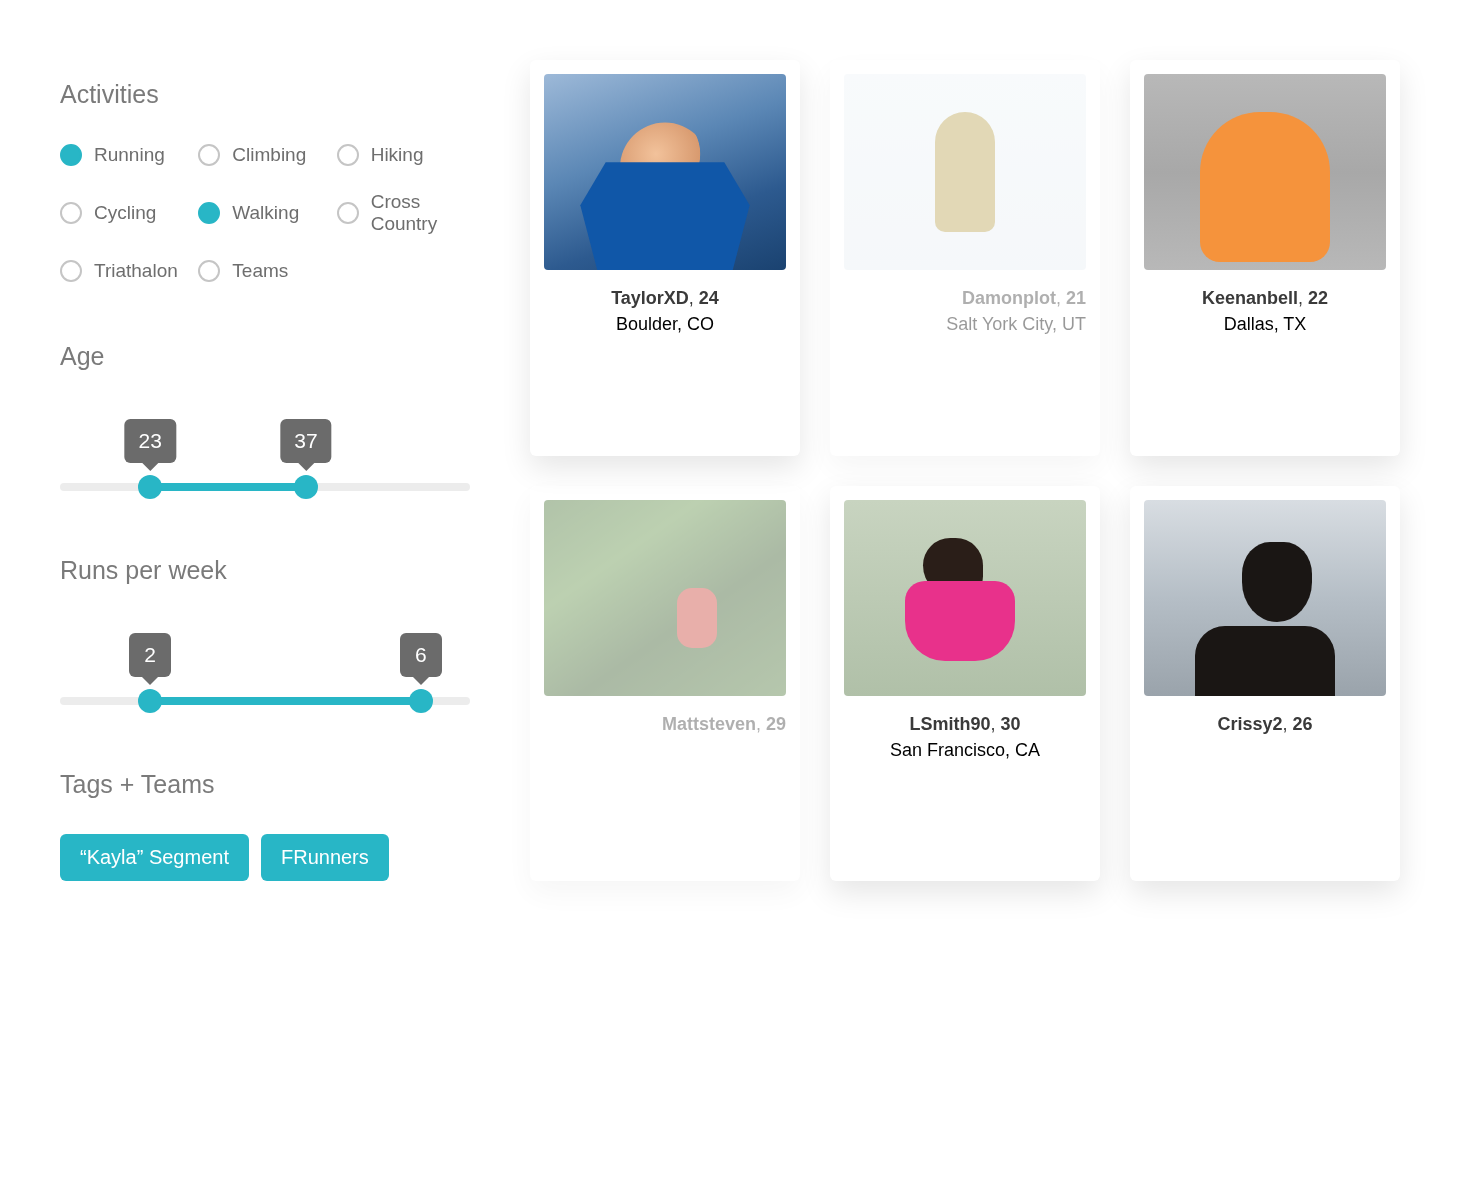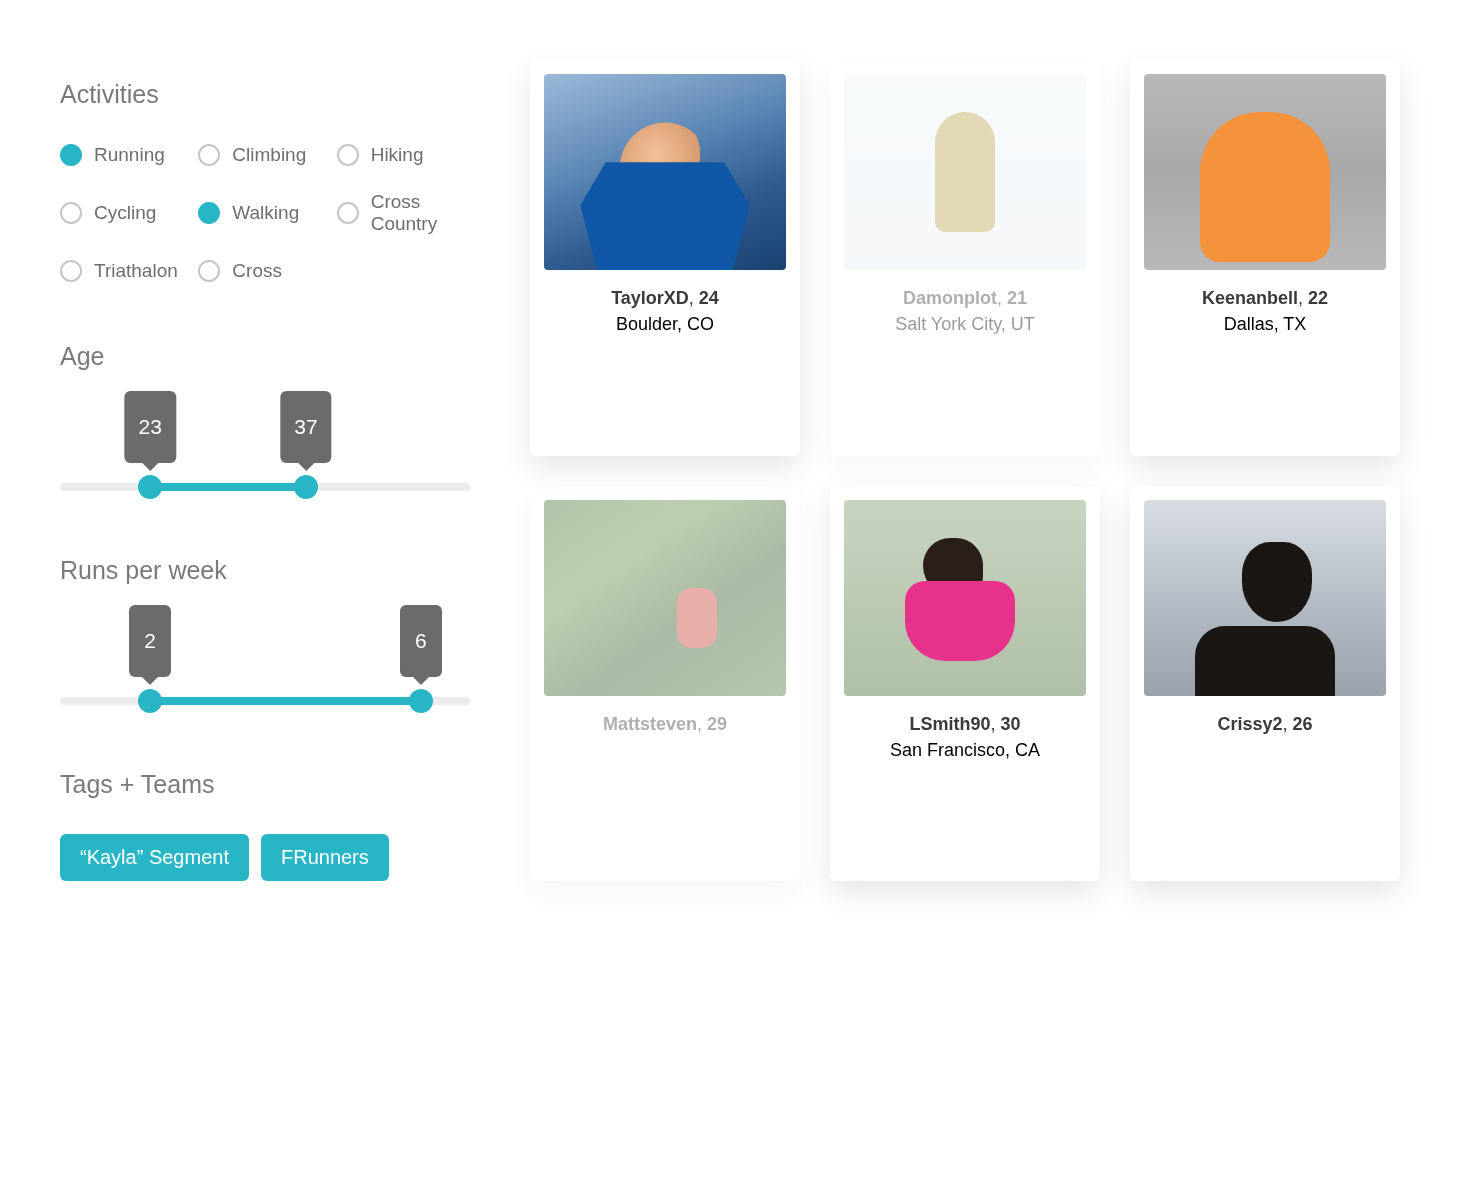--- a/index.html
+++ b/index.html
@@ -87,21 +87,21 @@
       border-radius: 50%;
       transform: translateX(-50%);
       cursor: grab;
     }
     .slider-tooltip {
       position: absolute;
       bottom: 38px;
       transform: translateX(-50%);
       background: #6b6b6b;
       color: #fff;
-      padding: 24px 14px;
+      padding: 10px 14px;
       border-radius: 6px;
       font-size: 21px;
       font-weight: 500;
       min-width: 42px;
       text-align: center;
     }
     .slider-tooltip::after {
       content: "";
       position: absolute;
       top: 100%;
@@ -132,20 +132,21 @@
     }
     .card {
       background: #fff;
       border-radius: 6px;
       box-shadow: 0 12px 30px rgba(0,0,0,0.1);
       padding: 14px 14px 22px 14px;
       text-align: center;
     }
     .card.faded {
       opacity: 0.4;
+      text-align: right;
     }
     .card-photo {
       width: 100%;
       height: 196px;
       border-radius: 4px;
       margin-bottom: 18px;
       background: #ccc;
       position: relative;
       overflow: hidden;
     }
@@ -291,21 +292,21 @@
           <div class="activity-option">
             <div class="radio"></div>
             <span class="activity-label">Cross Country</span>
           </div>
           <div class="activity-option">
             <div class="radio"></div>
             <span class="activity-label">Triathalon</span>
           </div>
           <div class="activity-option">
             <div class="radio"></div>
-            <span class="activity-label">Cross</span>
+            <span class="activity-label">Teams</span>
           </div>
         </div>
     </div>
 
     <div class="slider-section">
       <h3 class="section-title">Age</h3>
       <div class="slider-wrap">
         <div class="slider-track"></div>
         <div class="slider-range" id="age-range" style="left: 22%; width: 38%;"></div>
         <div class="slider-tooltip" id="age-tip-min" style="left: 22%;">23</div>

